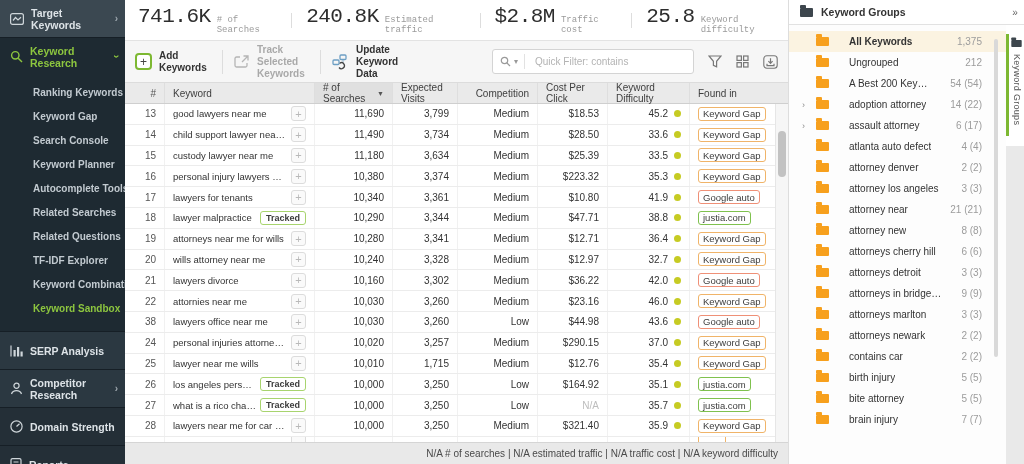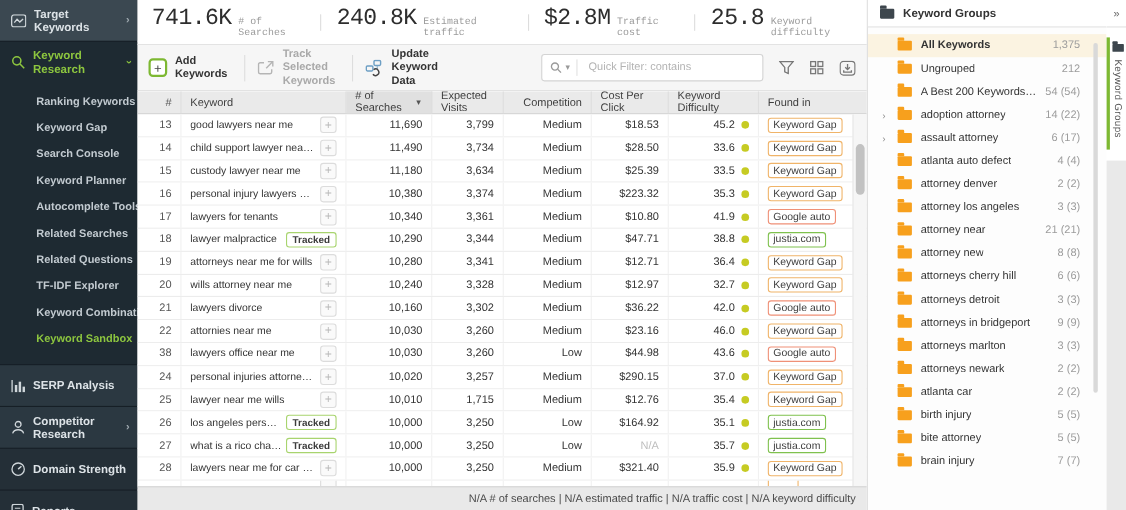--- a/index.html
+++ b/index.html
@@ -101,21 +101,21 @@
   
   .gpanel { position:absolute; left:788px; top:0; width:218px; height:464px; background:#fdfdfd;
             border-left:1px solid #ddd; }
   .gheader { height:25px; background:#fff; border-bottom:1px solid #e2e2e2; display:flex; align-items:center;
              gap:8px; padding:0 11px; font-size:10.5px; font-weight:bold; color:#333; }
   .folder { width:13px; height:9px; background:#f7a01d; border-radius:1px; position:relative; flex:0 0 auto; }
   .folder::before { content:""; position:absolute; top:-3px; left:0; width:6px; height:3px;
                     background:inherit; border-radius:1px 1px 0 0; }
   .folder.dark { background:#3d464d; }
   .glist { position:absolute; top:25px; bottom:33px; left:0; right:0; padding-top:6px; overflow:hidden; }
-  .grow { display:flex; align-items:center; gap:8px; height:21px; padding:0 24px 0 27px; font-size:10px;
+  .grow { display:flex; align-items:center; gap:20px; height:21px; padding:0 24px 0 27px; font-size:10px;
           color:#333; position:relative; cursor:pointer; white-space:nowrap; }
   .grow[data-sel="true"] { background:#fbf3e1; }
   .grow[data-sel="true"] .glabel { font-weight:bold; }
   .grow .glabel { overflow:hidden; text-overflow:ellipsis; }
   .grow .exp { position:absolute; left:13px; font-size:9px; color:#8a8a8a; cursor:pointer; }
   .grow .cnt { margin-left:auto; color:#9c9c9c; flex:0 0 auto; }
   .gscroll { position:absolute; right:8px; top:14px; width:4px; height:318px; background:#d9d9d9; border-radius:2px; }
   .gfooter { position:absolute; left:0; right:0; bottom:0; height:33px; background:#f1f1f1;
              border-top:1px solid #ddd; display:flex; align-items:center; gap:9px; padding:0 9px; }
   .gsearch { flex:1; height:21px; background:#fff; border:1px solid #cfcfcf; border-radius:3px;
@@ -775,21 +775,21 @@
       <div class="grow">
 
         <span class="folder"></span>
         <span class="glabel">attorneys newark</span>
         <span class="cnt">2 (2)</span>
       </div>
 
       <div class="grow">
 
         <span class="folder"></span>
-        <span class="glabel">atlanta car</span>
+        <span class="glabel">contains car</span>
         <span class="cnt">2 (2)</span>
       </div>
 
       <div class="grow">
 
         <span class="folder"></span>
         <span class="glabel">birth injury</span>
         <span class="cnt">5 (5)</span>
       </div>
 

